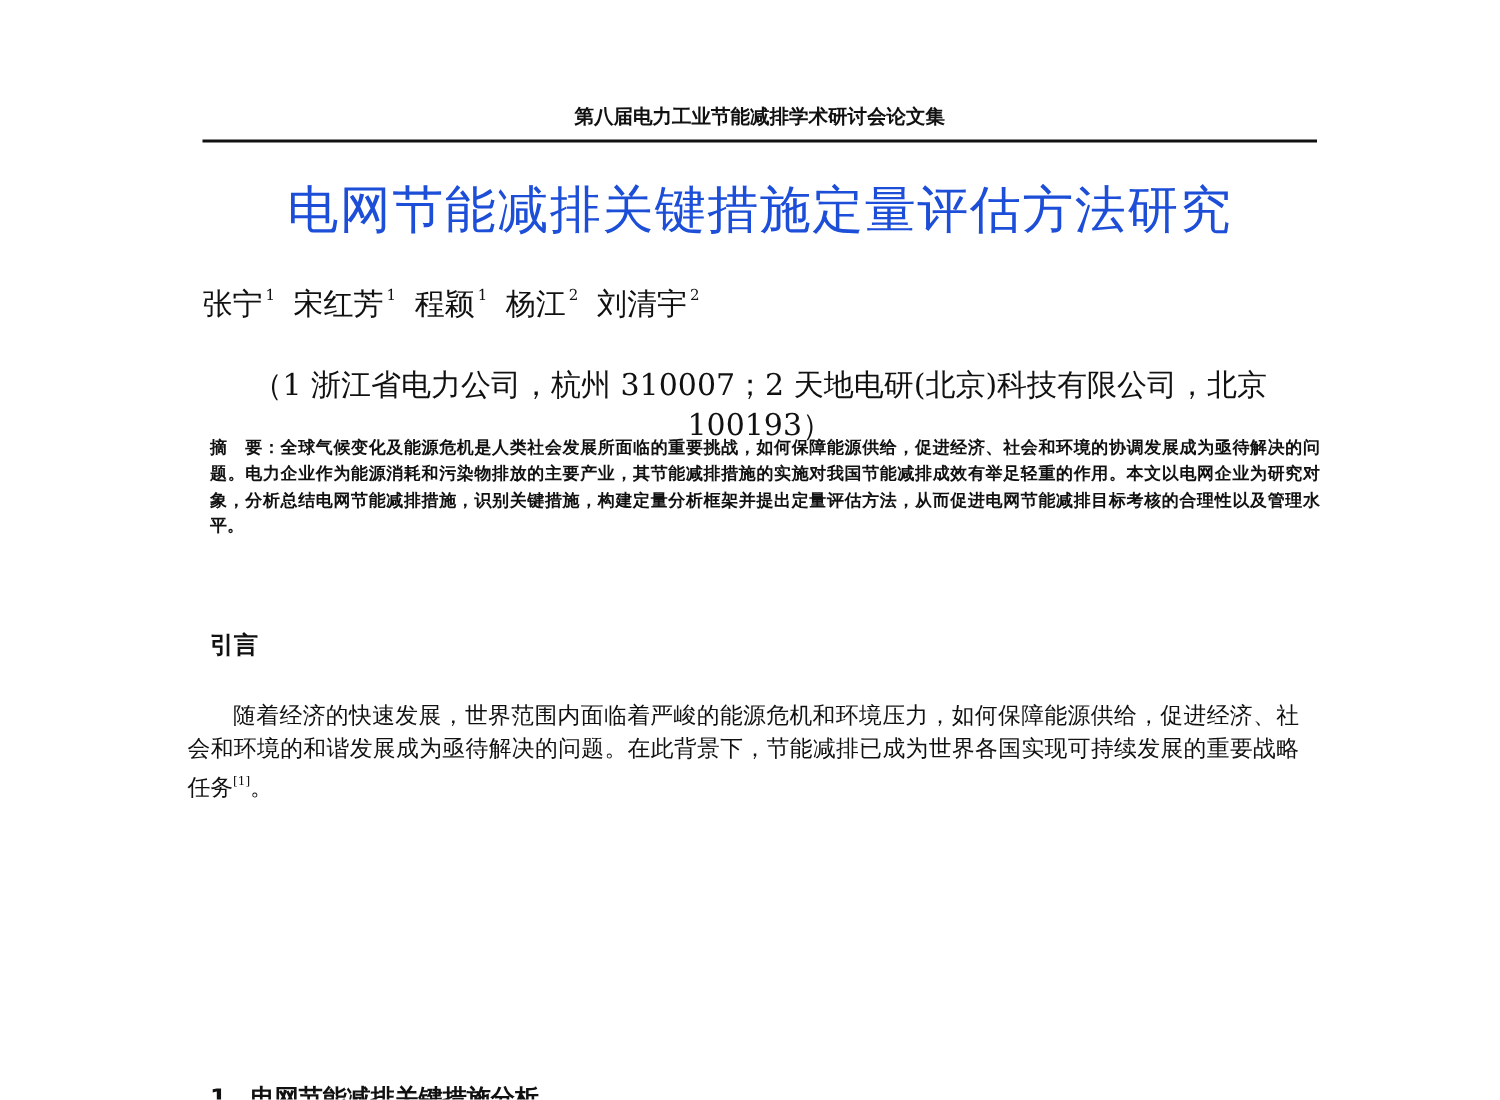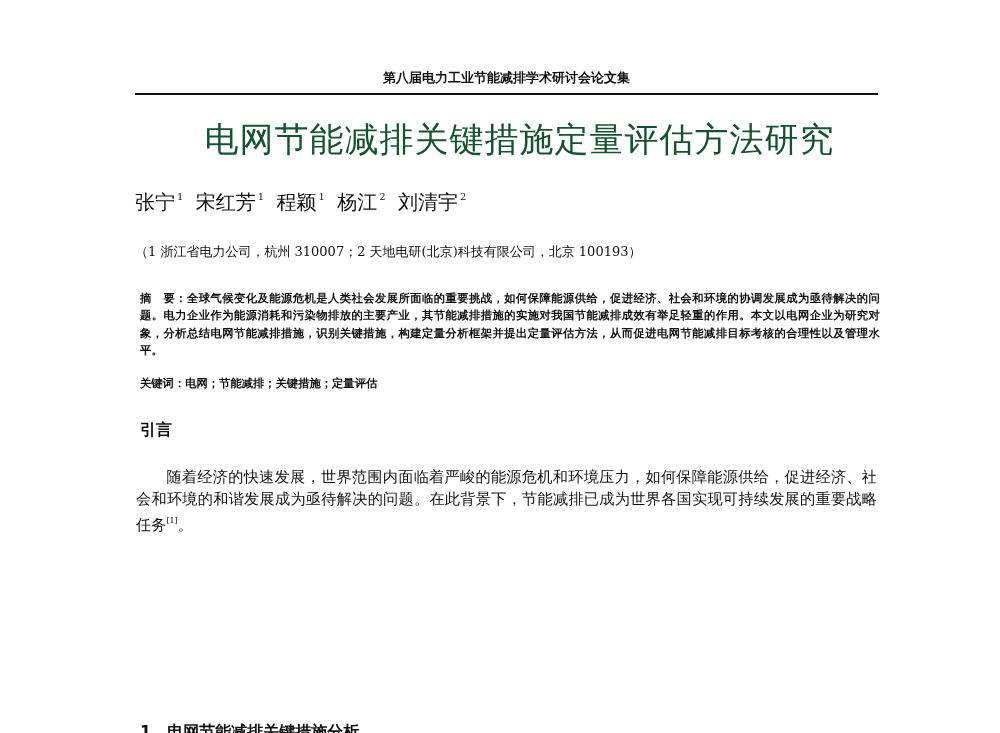--- a/index.html
+++ b/index.html
@@ -32,46 +32,47 @@
     }
     .header-rule {
       position: absolute;
       left: 135px; width: 743px;
       top: 93px;
       height: 0;
       border-top: 2px solid #111;
     }
     .title {
       position: absolute;
-      left: 148px; width: 743px;
+      left: 135px; width: 743px;
       top: 117px;
       text-align: center;
       font-family: "DejaVu Sans", "Liberation Sans", sans-serif;
       font-size: 34px;
       letter-spacing: 1px;
-      color: #14532d;
+      color: #1d4ed8;
     }
     .authors {
       position: absolute;
       left: 135px; width: 743px;
       top: 189px;
       font-size: 20px;
       font-family: "DejaVu Serif", "Liberation Serif", serif;
     }
     .authors sup {
       font-size: 10px;
       vertical-align: 9px;
       margin-left: 2px;
       margin-right: 6px;
     }
     .affiliation {
       position: absolute;
       left: 135px; width: 743px;
       top: 243px;
-      font-size: 13px;
+      text-align: center;
+      font-size: 20px;
     }
     .abstract {
       position: absolute;
       left: 140px; width: 740px;
       top: 290px;
       font-family: "DejaVu Sans", "Liberation Sans", sans-serif;
       font-size: 11.3px;
       line-height: 17.3px;
       text-align: justify;
       font-weight: bold;
@@ -91,21 +92,21 @@
     .section-heading {
       position: absolute;
       left: 140px;
       top: 420px;
       font-family: "DejaVu Sans", "Liberation Sans", sans-serif;
       font-size: 16px;
       font-weight: bold;
     }
     .body-text {
       position: absolute;
-      left: 136px; width: 741px;
+      left: 125px; width: 741px;
       top: 466px;
       font-size: 15.2px;
       line-height: 22px;
       text-align: justify;
       font-family: "DejaVu Serif", "Liberation Serif", serif;
     }
     .body-text p {
       margin: 0;
       text-indent: 2em;
     }
@@ -139,23 +140,20 @@
     <span>杨江</span><sup>2</sup>
     <span>刘清宇</span><sup>2</sup>
   </div>
 
   <div class="affiliation">（1 浙江省电力公司，杭州 310007；2 天地电研(北京)科技有限公司，北京 100193）</div>
 
   <div class="abstract">
     <span class="label">摘　要：</span><span>全球气候变化及能源危机是人类社会发展所面临的重要挑战，如何保障能源供给，促进经济、社会和环境的协调发展成为亟待解决的问题。电力企业作为能源消耗和污染物排放的主要产业，其节能减排措施的实施对我国节能减排成效有举足轻重的作用。本文以电网企业为研究对象，分析总结电网节能减排措施，识别关键措施，构建定量分析框架并提出定量评估方法，从而促进电网节能减排目标考核的合理性以及管理水平。</span>
   </div>
 
-  <div class="keywords">
-    <span>关键词：</span><span>电网；节能减排；关键措施；定量评估</span>
-  </div>
 
   <div class="section-heading">引言</div>
 
   <div class="body-text">
     <p><span>随着经济的快速发展，世界范围内面临着严峻的能源危机和环境压力，如何保障能源供给，促进经济、社会和环境的和谐发展成为亟待解决的问题。在此背景下，节能减排已成为世界各国实现可持续发展的重要战略任务</span><sup>[1]</sup><span>。</span></p>
   </div>
 
   <div class="next-heading">1　电网节能减排关键措施分析</div>
 
 </div>

